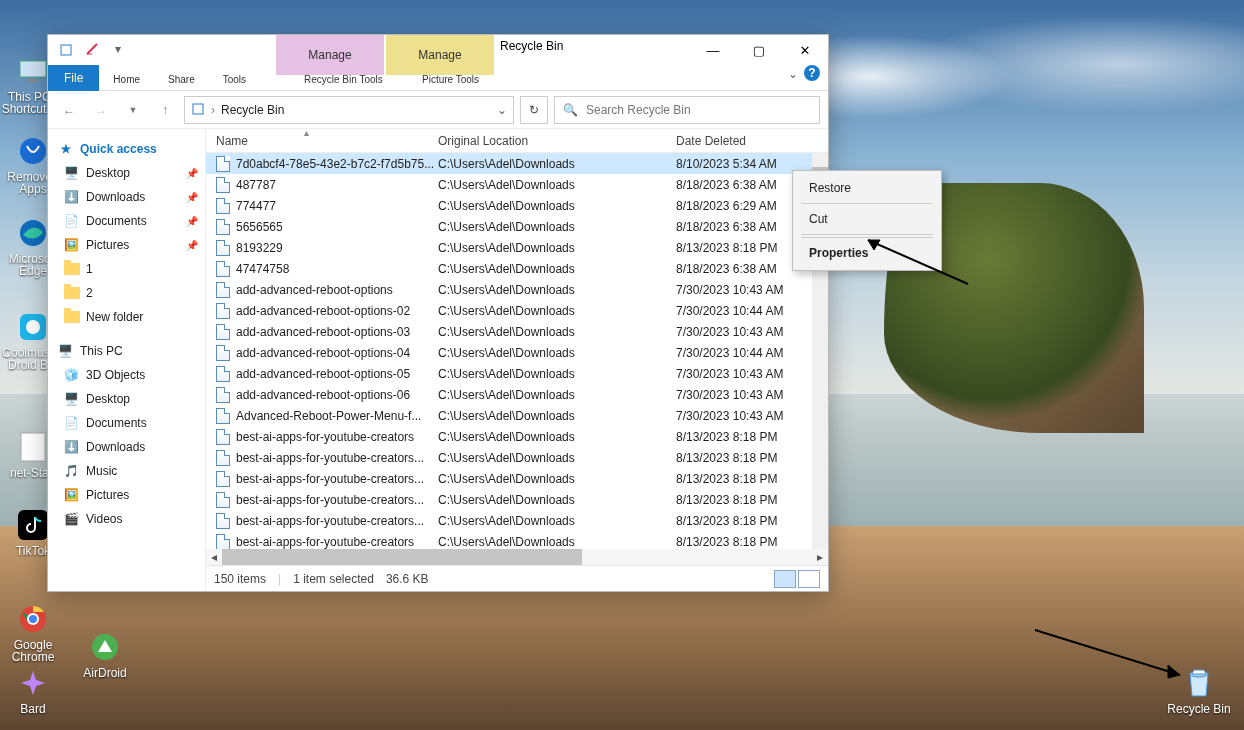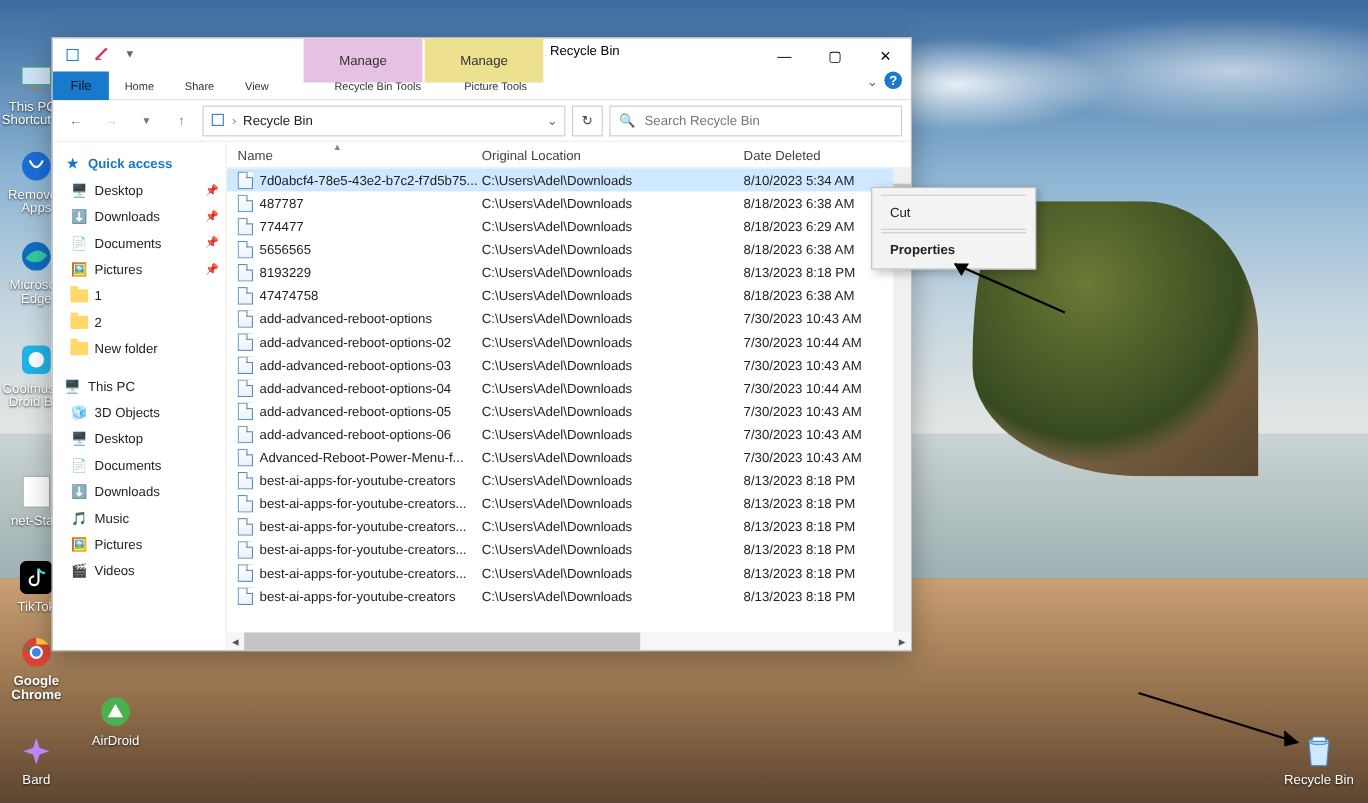--- a/index.html
+++ b/index.html
@@ -25,42 +25,42 @@
   background: linear-gradient(to bottom,#c8d2d3,#9eb6be); opacity:.9;}
 .sand { position:absolute; bottom:0; left:0; right:0; height:28%;
   background: linear-gradient(to bottom,#caa073,#8c6a48 60%,#5c4531); }
 .dicon { width:66px; height:72px; display:flex; flex-direction:column; align-items:center; justify-content:flex-end; color:#fff; text-shadow:0 1px 2px rgba(0,0,0,.8); font-size:11px; text-align:center; cursor:default; padding-bottom:4px;}
 .dicon .ic { width:36px; height:36px; display:flex; align-items:center; justify-content:center; margin-bottom:2px;}
 .dicon .lbl { width:64px; white-space:pre-wrap; line-height:1.05;}
 
 #d-bard { position:absolute; left:0; top:648px; }
 #d-airdroid { position:absolute; left:72px; top:612px; }
 #d-recyclebin { position:absolute; right:12px; top:648px; }
-#d-chrome { top:570px; position:absolute; left:0;font-weight:bold;}
+#d-chrome { top:596px; position:absolute; left:0;}
 #d-tiktok { top:490px; position:absolute; left:0;}
 #d-netstart { top:412px; position:absolute; left:0;}
 #d-coolmuster{top:304px;position:absolute;left:0;}
 #d-edge{top:210px;position:absolute;left:0;}
 #d-removed{top:128px;position:absolute;left:0;}
 #d-pcshort{top:48px;position:absolute;left:0;}
 #d-top{top:0;position:absolute;left:64px;}
 
 .window { position:absolute; left:47px; top:34px; width:782px; height:558px; background:#fff; box-shadow:0 6px 24px rgba(0,0,0,.3); display:flex; flex-direction:column; border:1px solid #b8b8b8;}
 .titlebar { height:56px; display:flex; align-items:flex-start; border-bottom:1px solid #e1e1e1; position:relative;}
 .qat { display:flex; align-items:center; gap:6px; padding:4px 6px 0 8px; }
 .qat .qbtn { width:20px; height:20px; display:flex; align-items:center; justify-content:center; color:#666;}
 .tabsarea { display:flex; gap:2px; position:absolute; left:228px; top:0;}
 .ctab { min-width:108px; height:40px; display:flex; align-items:center; justify-content:center; font-size:12px; color:#333;}
 .ctab.pink{ background:#e5c1e3;}
 .ctab.yellow{ background:#ede08e;}
 .title { position:absolute; left:452px; top:4px; font-size:12px;}
 .winbtns { position:absolute; right:0; top:0; display:flex;}
 .winbtns div{ width:46px; height:30px; display:flex; align-items:center; justify-content:center; font-size:13px;}
 .ribbonrow{ position:absolute; top:28px; left:0; right:0; height:28px; display:flex; align-items:flex-end;}
-.ftab{background:#1979ca;color:#0f172a;padding:6px 16px;font-size:12px;}
+.ftab{background:#1979ca;color:#fef9c3;padding:6px 16px;font-size:12px;}
 .rtab{padding:6px 14px;font-size:10px;color:#333;position:relative;}
 .rtab2{position:absolute;left:242px;}
 .rtab3{position:absolute;left:360px;}
 .help-caret{position:absolute;right:30px;top:32px;color:#666;}
 .help-icon{position:absolute;right:8px;top:30px;width:16px;height:16px;border-radius:50%;background:#1979ca;color:#fff;display:flex;align-items:center;justify-content:center;font-weight:bold;}
 
 .addr { height:38px; display:flex; align-items:center; gap:6px; padding:0 8px; border-bottom:1px solid #eee;}
 .navbtn{width:26px;height:26px;display:flex;align-items:center;justify-content:center;color:#777;}
 .addrbox{flex:0 0 330px;height:28px;border:1px solid #ccc;display:flex;align-items:center;padding:0 6px;gap:6px;}
 .addrbox .crumb{color:#222;}
@@ -243,21 +243,21 @@
     <div class="title">Recycle Bin</div>
     <div class="winbtns">
       <div>—</div>
       <div>▢</div>
       <div>✕</div>
     </div>
     <div class="ribbonrow">
       <div class="ftab">File</div>
       <div class="rtab">Home</div>
       <div class="rtab">Share</div>
-      <div class="rtab">View</div>
+      <div class="rtab">Tools</div>
       <div class="rtab rtab2">Recycle Bin Tools</div>
       <div class="rtab rtab3">Picture Tools</div>
     </div>
     <div class="help-caret">⌄</div>
     <div class="help-icon">?</div>
   </div>
 
   <div class="addr">
     <div class="navbtn">←</div>
     <div class="navbtn" style="opacity:.4">→</div>
@@ -524,25 +524,36 @@
           </div>
           <div class="vscroll">
             <div class="thumb"></div>
           </div>
       </div>
       <div class="hscroll">
         <div class="ar" style="left:0">◂</div>
         <div class="thumb"></div>
         <div class="ar" style="right:0">▸</div>
       </div>
+      <div class="status">
+        <span>150 items</span>
+        <span style="color:#ccc">|</span>
+        <span>1 item selected</span>
+        <span>36.6 KB</span>
+        <div class="viewbtns">
+          <div class="active"></div>
+          <div></div>
+        </div>
+      </div>
     </div>
   </div>
 </div>
 
 <div class="ctx">
+  <div class="mi">Restore</div>
   <hr>
   <div class="mi">Cut</div>
   <hr>
   <hr>
   <div class="mi bold">Properties</div>
 </div>
 
 <svg class="arrow" style="left:858px;top:234px" width="120" height="60">
     <line x1="110" y1="50" x2="10" y2="6" stroke="#000" stroke-width="2"></line>
     <polygon points="10,6 22,6 16,16" fill="#000"></polygon>

